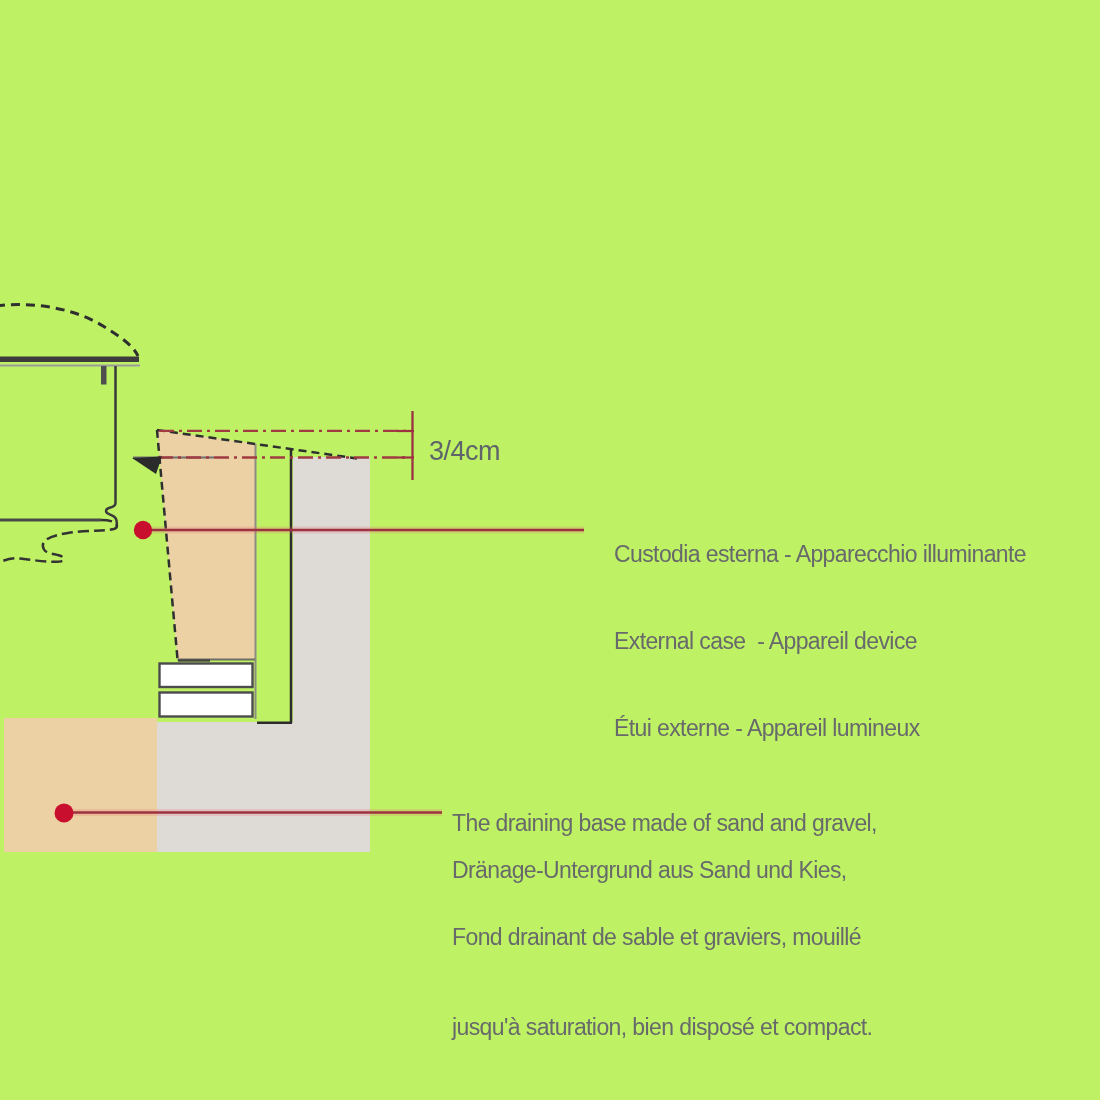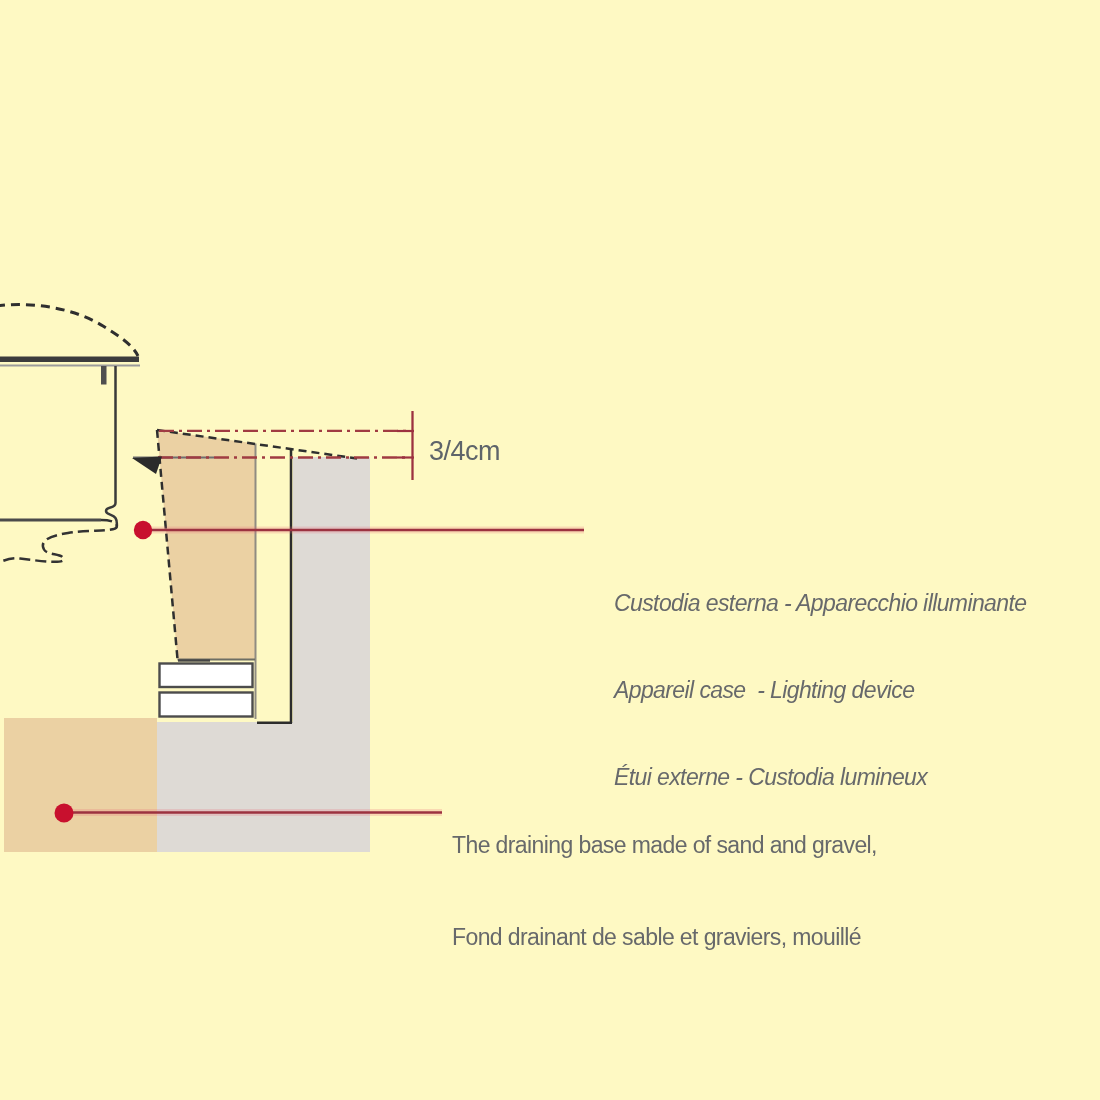--- a/index.html
+++ b/index.html
@@ -1,32 +1,32 @@
 <!DOCTYPE html>
 <html><head>
 <meta charset="utf-8">
 <style>
   html,body{margin:0;padding:0;background:#ffffff;}
   .stage{
     position:relative;
     width:1100px;height:1100px;
-    background:#fef9c3;
+    background:#bef264;
     overflow:hidden;
     font-family:"Liberation Sans","DejaVu Sans",sans-serif;
   }
   .stage svg{position:absolute;left:0;top:0;}
   .lbl{
     position:absolute;left:452px;
     font-size:23px;line-height:30px;
     color:#67696b;letter-spacing:-0.6px;
     white-space:pre;
   }
-  .case-lbl{left:614px;top:531px;line-height:29px;font-style:italic;}
+  .case-lbl{left:614px;top:482px;line-height:29px;}
   .b-it{top:661px}
-  .b-en{top:770px}
+  .b-en{top:748px}
   .b-de{top:795px}
   .b-fr{top:862px}
   .dim{
     position:absolute;left:429px;top:436px;
     font-size:27px;color:#5e646a;letter-spacing:-0.5px;
   }
 </style>
 </head>
 <body>
 
@@ -75,26 +75,28 @@
 
     <line x1="64" y1="812.5" x2="442" y2="812.5" stroke="#e86a7a" stroke-width="7" opacity="0.22"></line>
     <line x1="64" y1="812.5" x2="442" y2="812.5" stroke-width="2.3" stroke="#9c3240"></line>
     <circle cx="64" cy="813" r="9.5" fill="#c8102e"></circle>
   </svg>
 
   <span class="dim">3/4cm</span>
 
   <div class="lbl case-lbl">
     <div>Custodia esterna - Apparecchio illuminante</div>
-    <div>Appareil case  - Lighting device</div>
-    <div>Étui externe - Custodia lumineux</div>
+    <div>External case  - Appareil device</div>
+    <div>Étui externe - Appareil lumineux</div>
   </div>
 
   <div class="lbl b-en">
     <div>The draining base made of sand and gravel,</div>
   </div>
   <div class="lbl b-de">
+    <div>Dränage-Untergrund aus Sand und Kies,</div>
   </div>
   <div class="lbl b-fr">
     <div>Fond drainant de sable et graviers, mouillé</div>
+    <div>jusqu'à saturation, bien disposé et compact.</div>
   </div>
 
 </div>
 
 </body></html>

